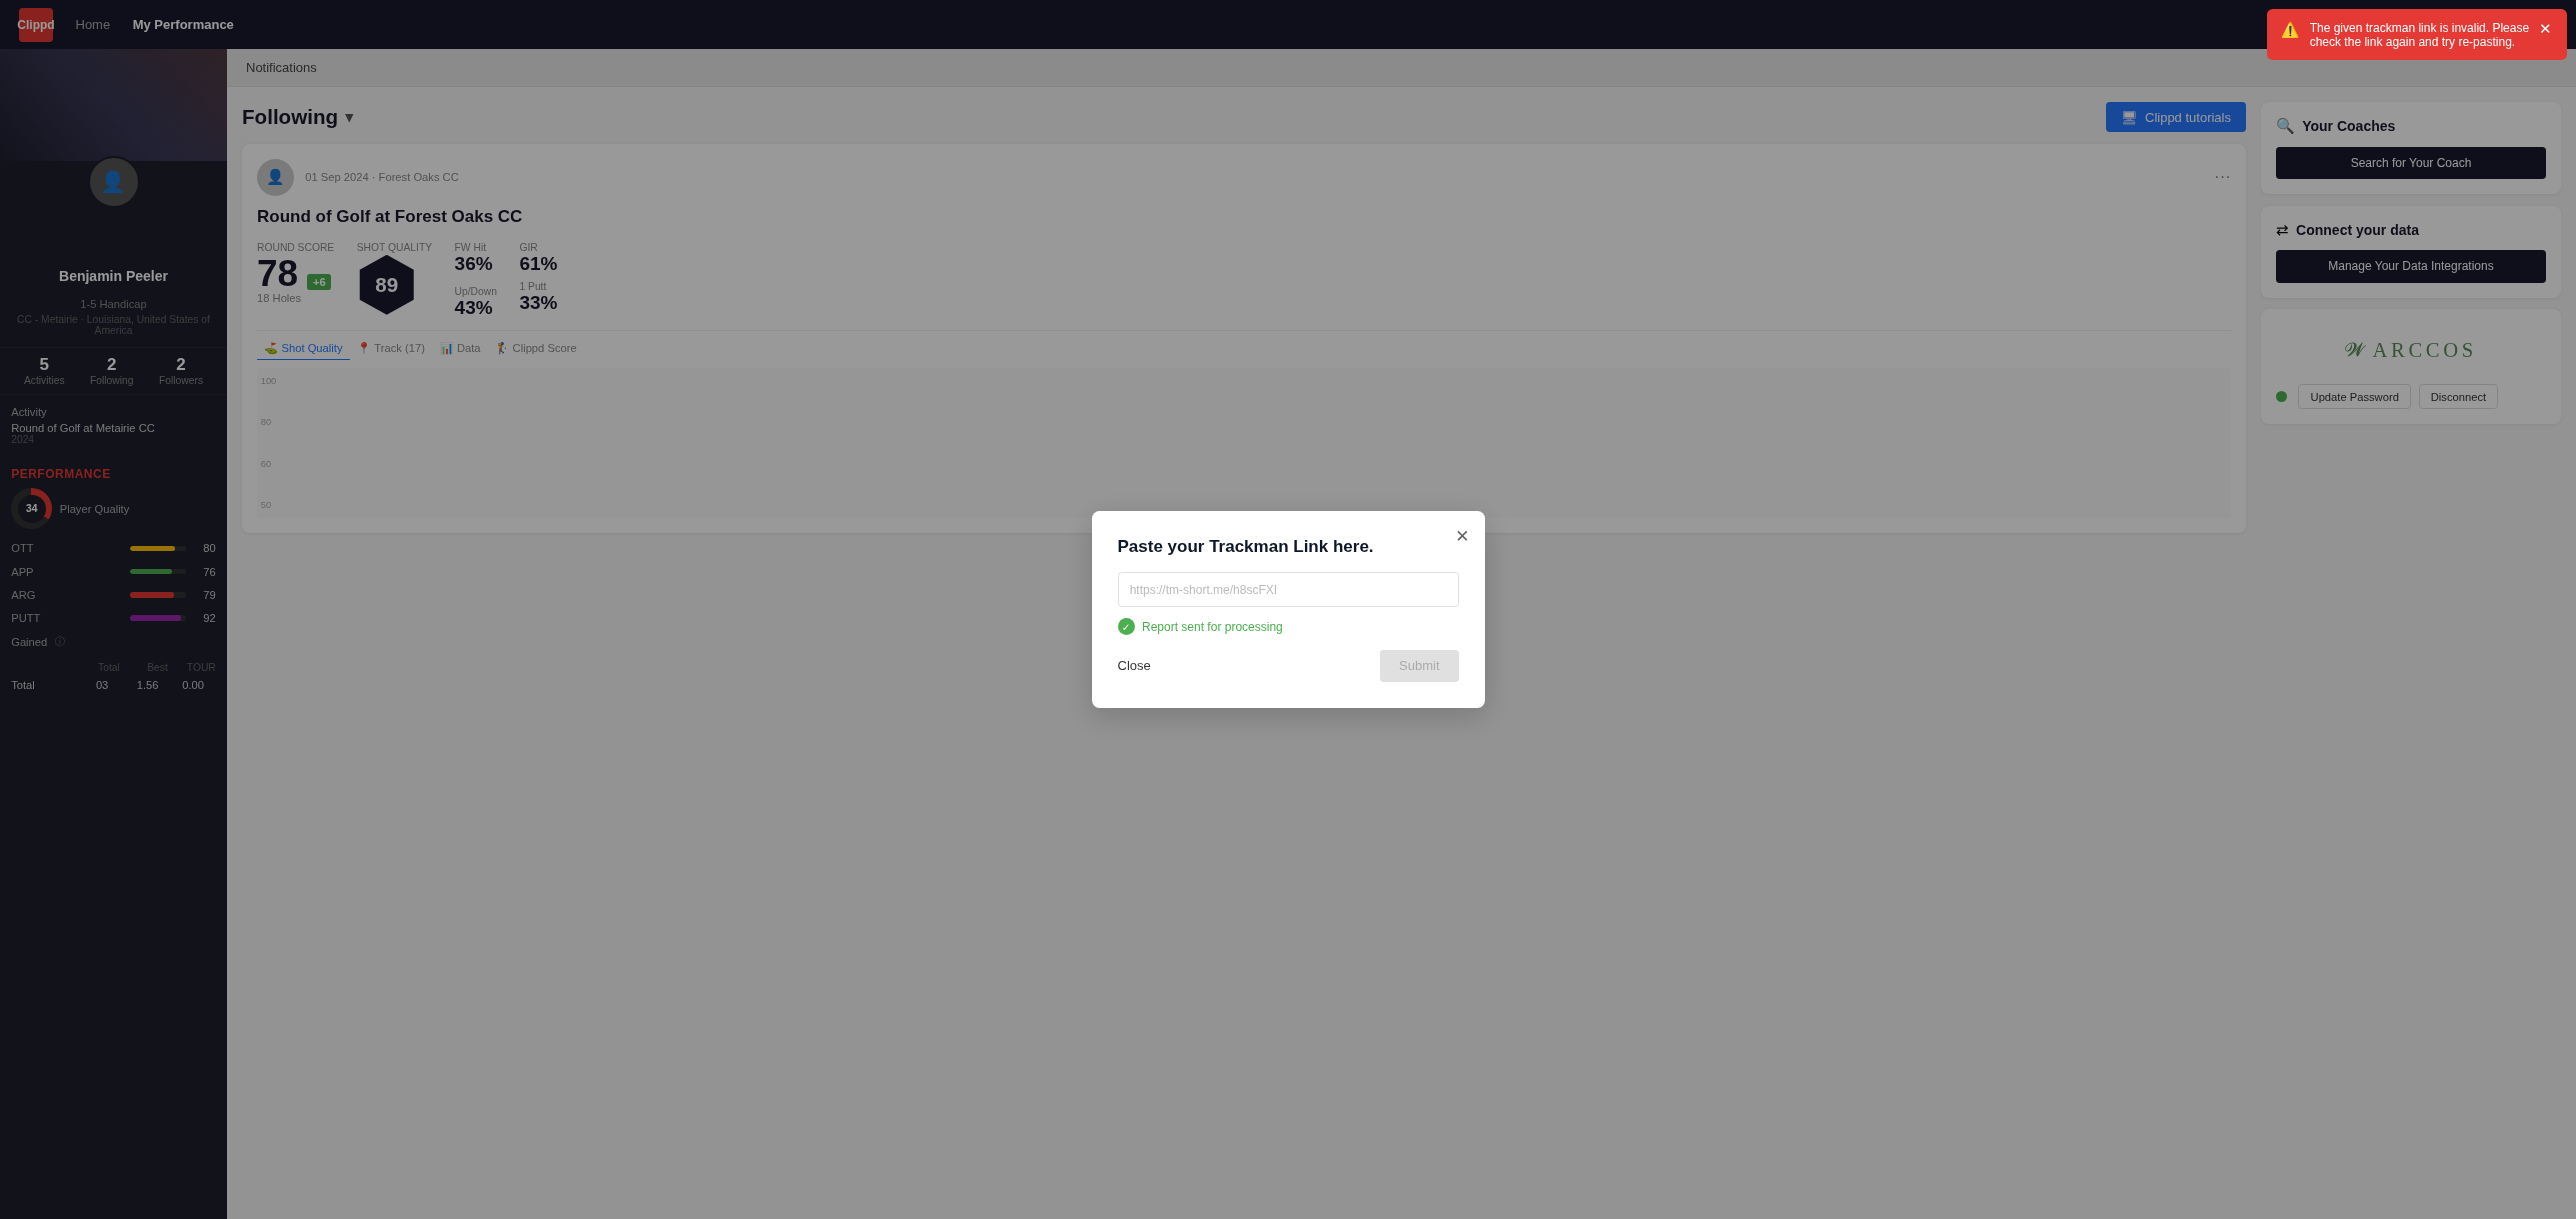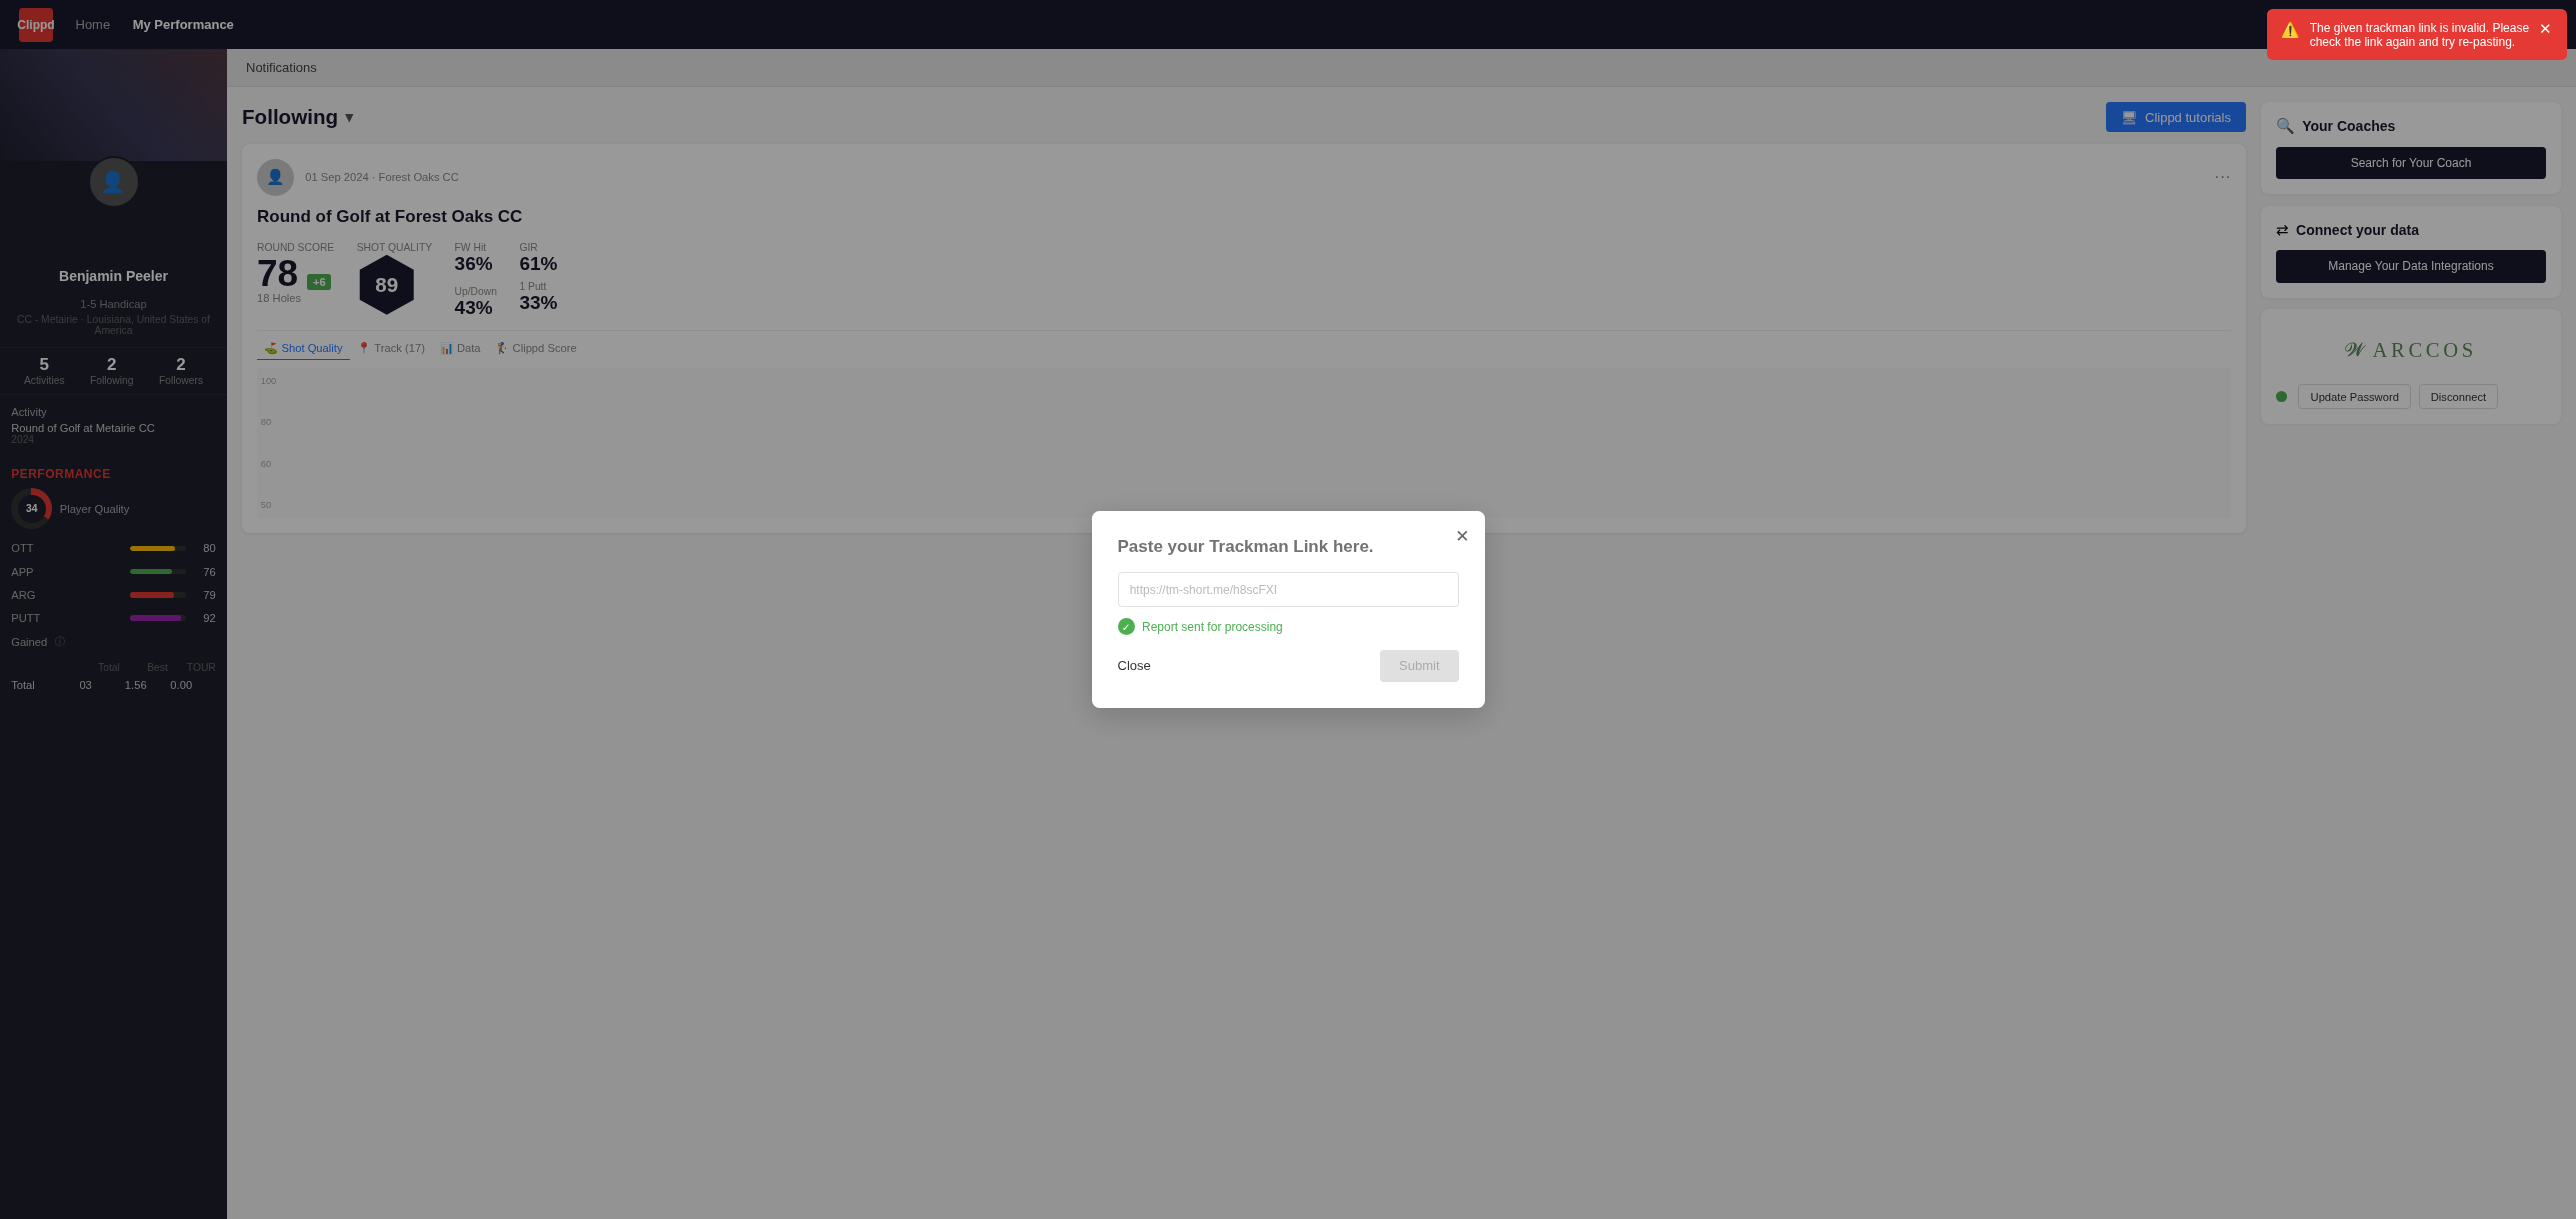--- a/index.html
+++ b/index.html
@@ -210,21 +210,21 @@
       background: #1e1e2e;
       border-radius: 50%;
       display: flex; align-items: center; justify-content: center;
       font-size: 10.3px; color: white; font-weight: bold;
     }
     .sidebar-gained-section { padding: 7.5px 11.2px; }
     .sidebar-gained-header { display: flex; gap: 7.5px; font-size: 10.3px; color: #666; padding-bottom: 3.7px; }
     .sidebar-gained-col { flex: 1; text-align: right; }
     .sidebar-gained-row { display: flex; font-size: 11.2px; color: #ccc; padding: 1.9px 0; }
     .sidebar-gained-label { flex: 1.5; }
-    .sidebar-gained-val { flex: 1; text-align: left; color: #ccc; }
+    .sidebar-gained-val { flex: 1; text-align: center; color: #ccc; }
 
     
     .content-area {
       flex: 1;
       display: flex;
       flex-direction: column;
       overflow-y: auto;
       background: #f5f5f5;
     }
 
@@ -474,21 +474,21 @@
       border-radius: 7.5px;
       padding: 26px;
       width: 393px;
       max-width: 90vw;
       box-shadow: 0 7.5px 30px rgba(0,0,0,0.18);
       position: relative;
     }
     .modal-title {
       font-size: 17px;
       font-weight: 600;
-      color: #737373;
+      color: #0f172a;
       margin-bottom: 15px;
     }
     .modal-close {
       position: absolute;
       top: 15px; right: 15px;
       background: none; border: none;
       font-size: 17px; cursor: pointer; color: #666;
     }
     .modal-input {
       width: 100%;

